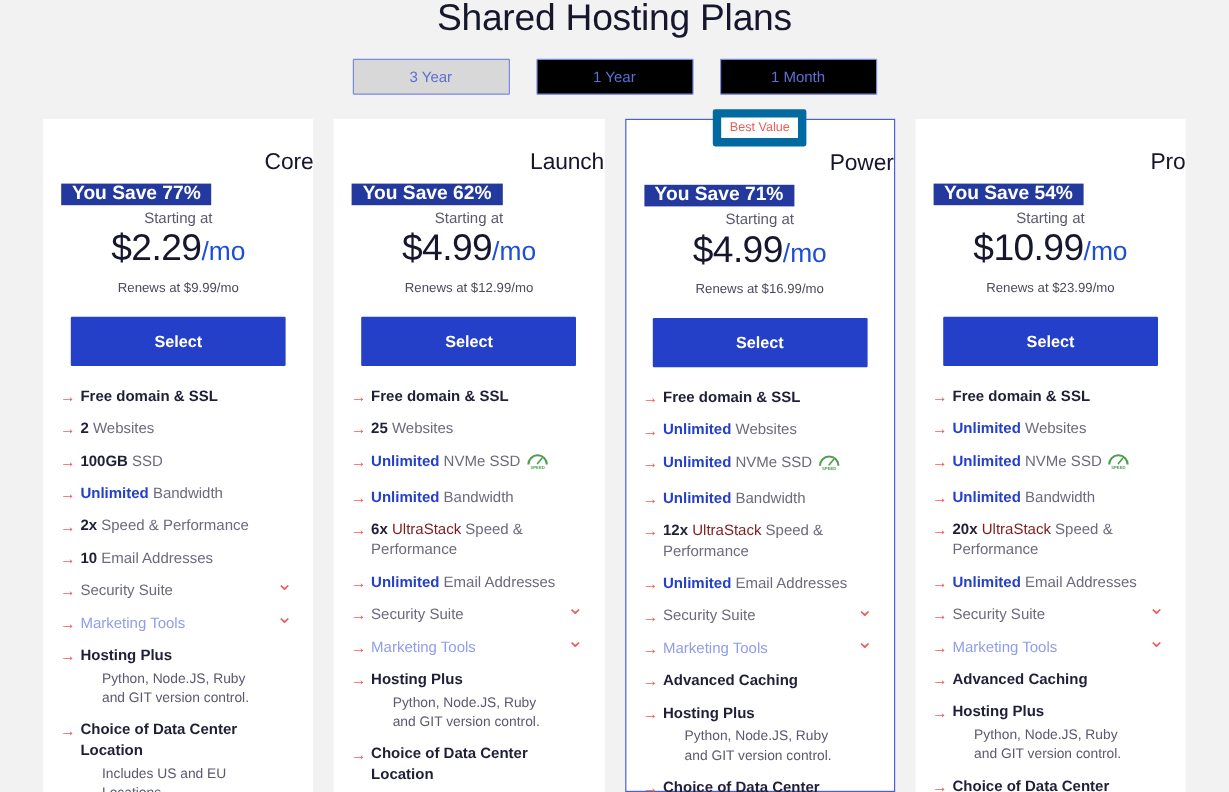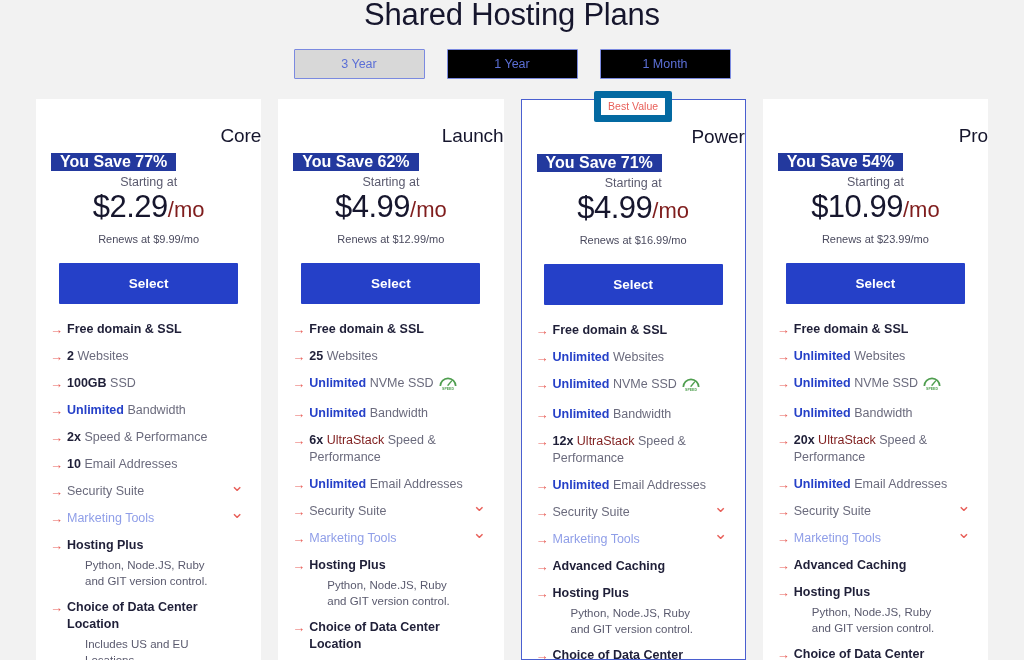--- a/index.html
+++ b/index.html
@@ -105,21 +105,21 @@
     margin-top: 28px;
   }
   .price {
     text-align: center;
     margin-top: 1px;
     color: #16162d;
     line-height: 34px;
     white-space: nowrap;
   }
   .price .amount { font-size: 31px; font-weight: 400; letter-spacing: -0.5px; }
-  .price .per { font-size: 22px; font-weight: 400; color: #7f1d1d; }
+  .price .per { font-size: 22px; font-weight: 400; color: #1d4ed8; }
   .renews {
     text-align: center;
     font-size: 11px;
     color: #4a4a5e;
     margin-top: 4px;
   }
   .select-btn {
     display: block;
     width: 179px;
     height: 41px;

